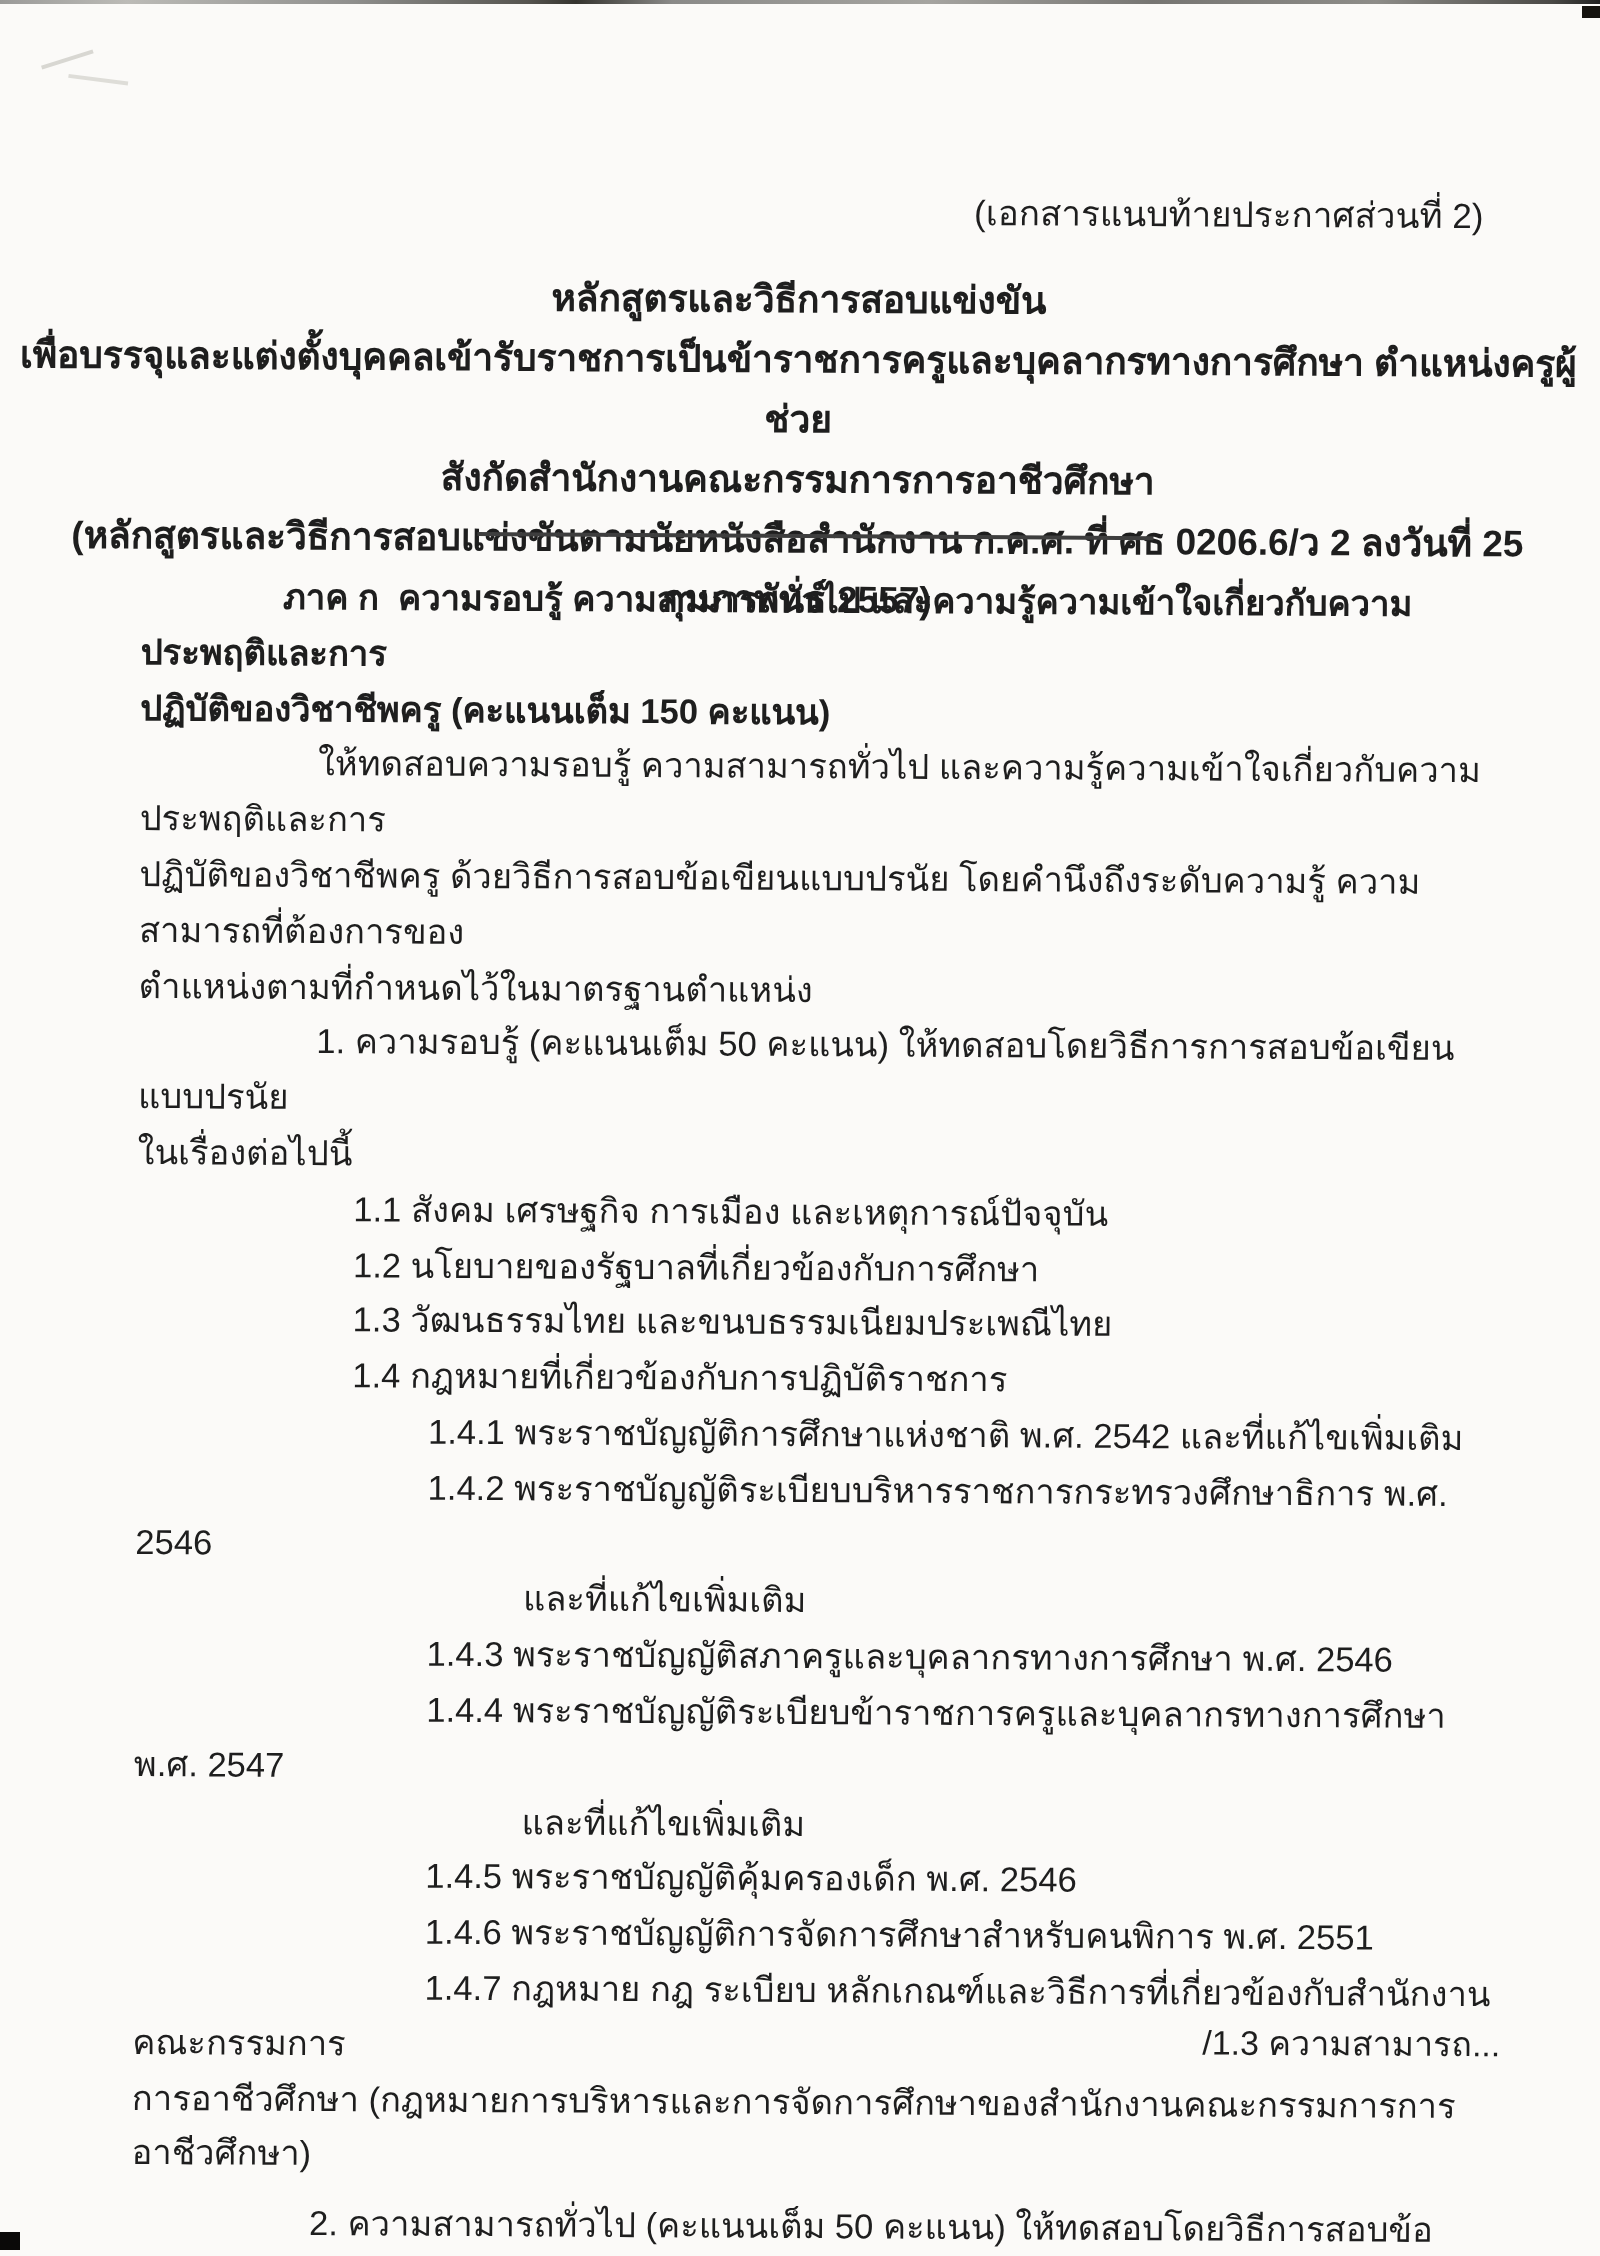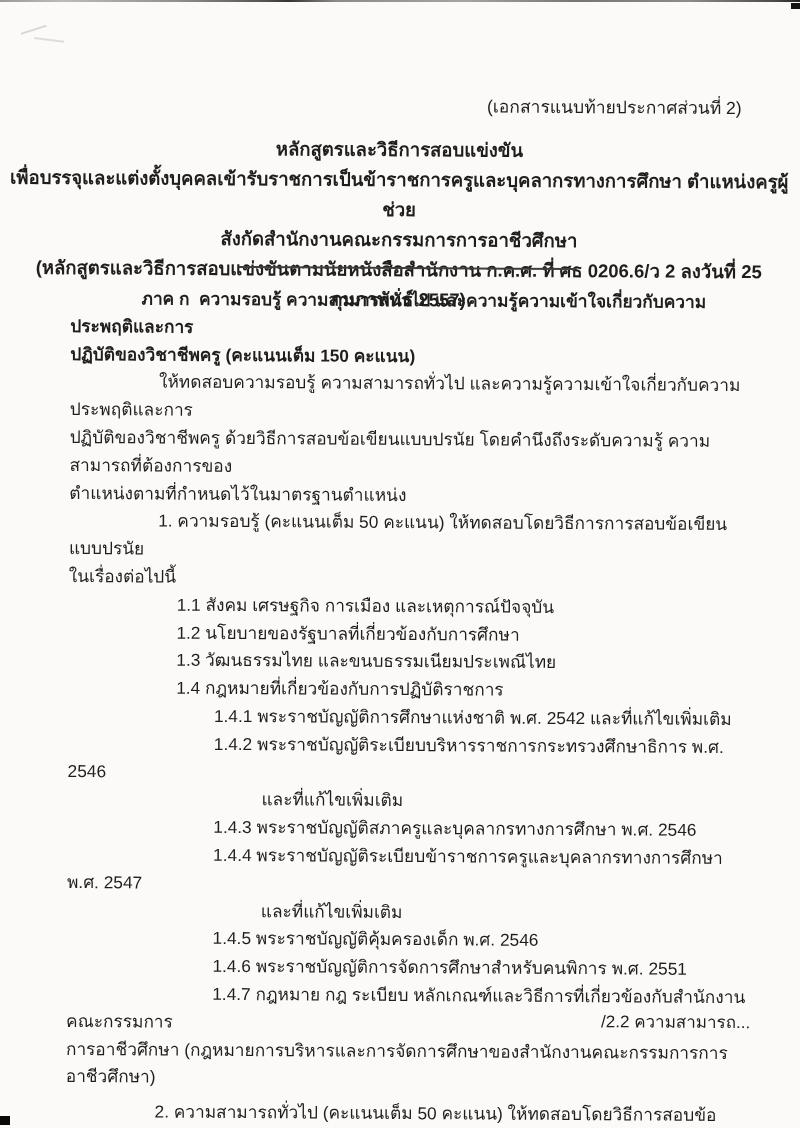--- a/index.html
+++ b/index.html
@@ -70,21 +70,21 @@
     <p class="ind-3">และที่แก้ไขเพิ่มเติม</p>
     <p class="ind-2">1.4.5 พระราชบัญญัติคุ้มครองเด็ก พ.ศ. 2546</p>
     <p class="ind-2">1.4.6 พระราชบัญญัติการจัดการศึกษาสำหรับคนพิการ พ.ศ. 2551</p>
     <p class="ind-2">1.4.7 กฎหมาย กฎ ระเบียบ หลักเกณฑ์และวิธีการที่เกี่ยวข้องกับสำนักงานคณะกรรมการ</p>
     <p>การอาชีวศึกษา (กฎหมายการบริหารและการจัดการศึกษาของสำนักงานคณะกรรมการการอาชีวศึกษา)</p>
     <div class="vgap"></div>
     <p class="ind-p">2. ความสามารถทั่วไป (คะแนนเต็ม 50 คะแนน) ให้ทดสอบโดยวิธีการสอบข้อเขียนแบบปรนัยในเรื่อง</p>
 
   </div>
 
-  <div class="footer-note">/2.2 ความสามารถ...</div>
+  <div class="footer-note">/1.3 ความสามารถ...</div>
 
   <div class="pencil-1"></div>
   <div class="pencil-2"></div>
 </div>
 
 <div class="edge-top"></div>
 <div class="mark-tr"></div>
 <div class="mark-bl"></div>
 
 </body></html>

